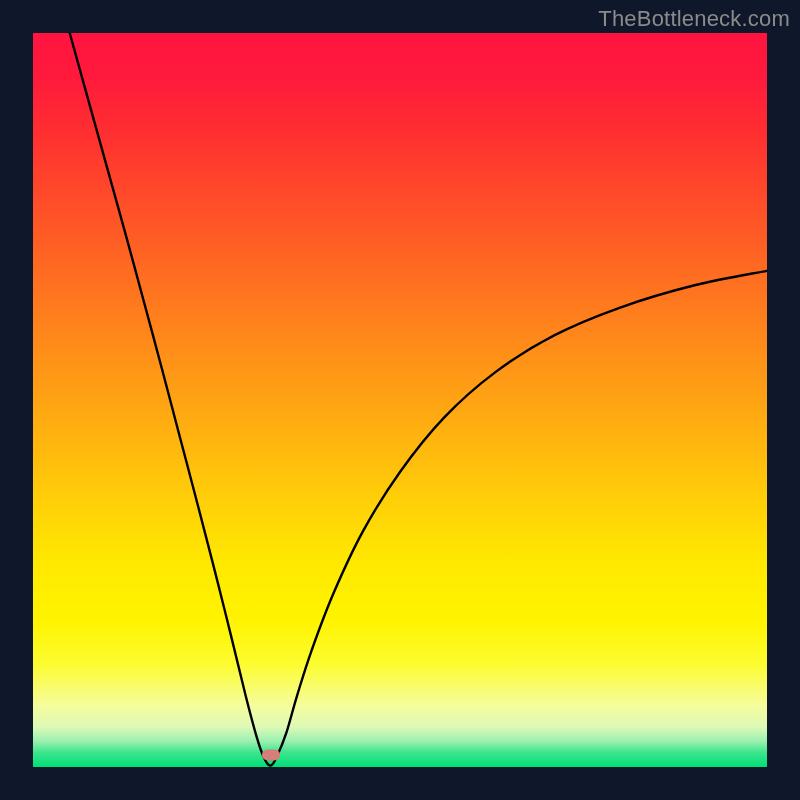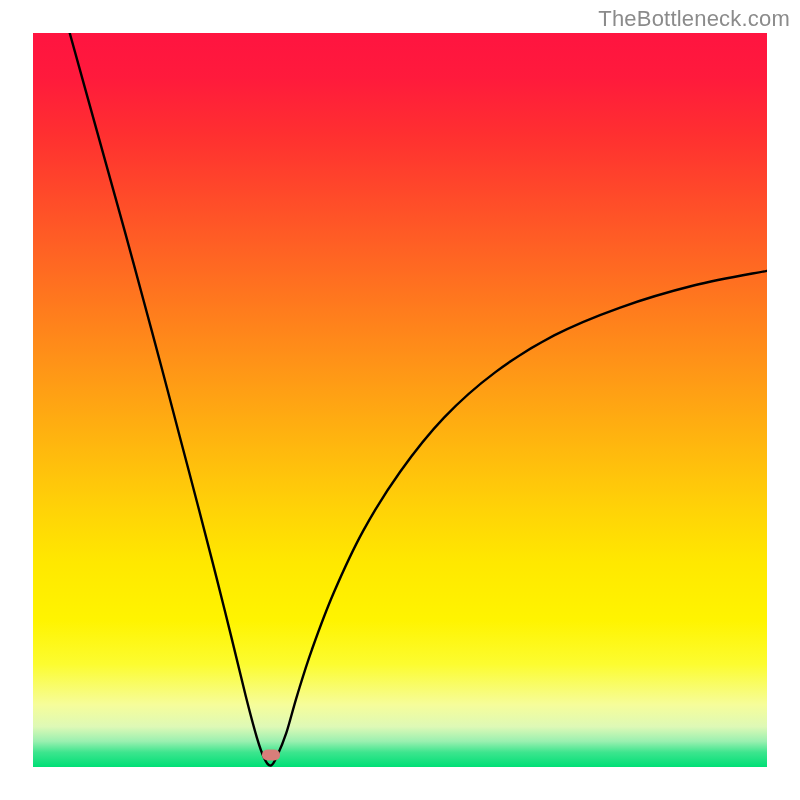--- a/index.html
+++ b/index.html
@@ -10,21 +10,21 @@
     background: #000;
     font-family: Arial, Helvetica, sans-serif;
     overflow: hidden;
   }
   .frame {
     position: absolute;
     left: 0;
     top: 0;
     width: 800px;
     height: 800px;
-    background: #ffffff;
+    background: #0f172a;
     text-align: right;
   }
   .plot-area {
     position: absolute;
     left: 33px;
     top: 33px;
     width: 734px;
     height: 734px;
     
     background: linear-gradient(to bottom,

